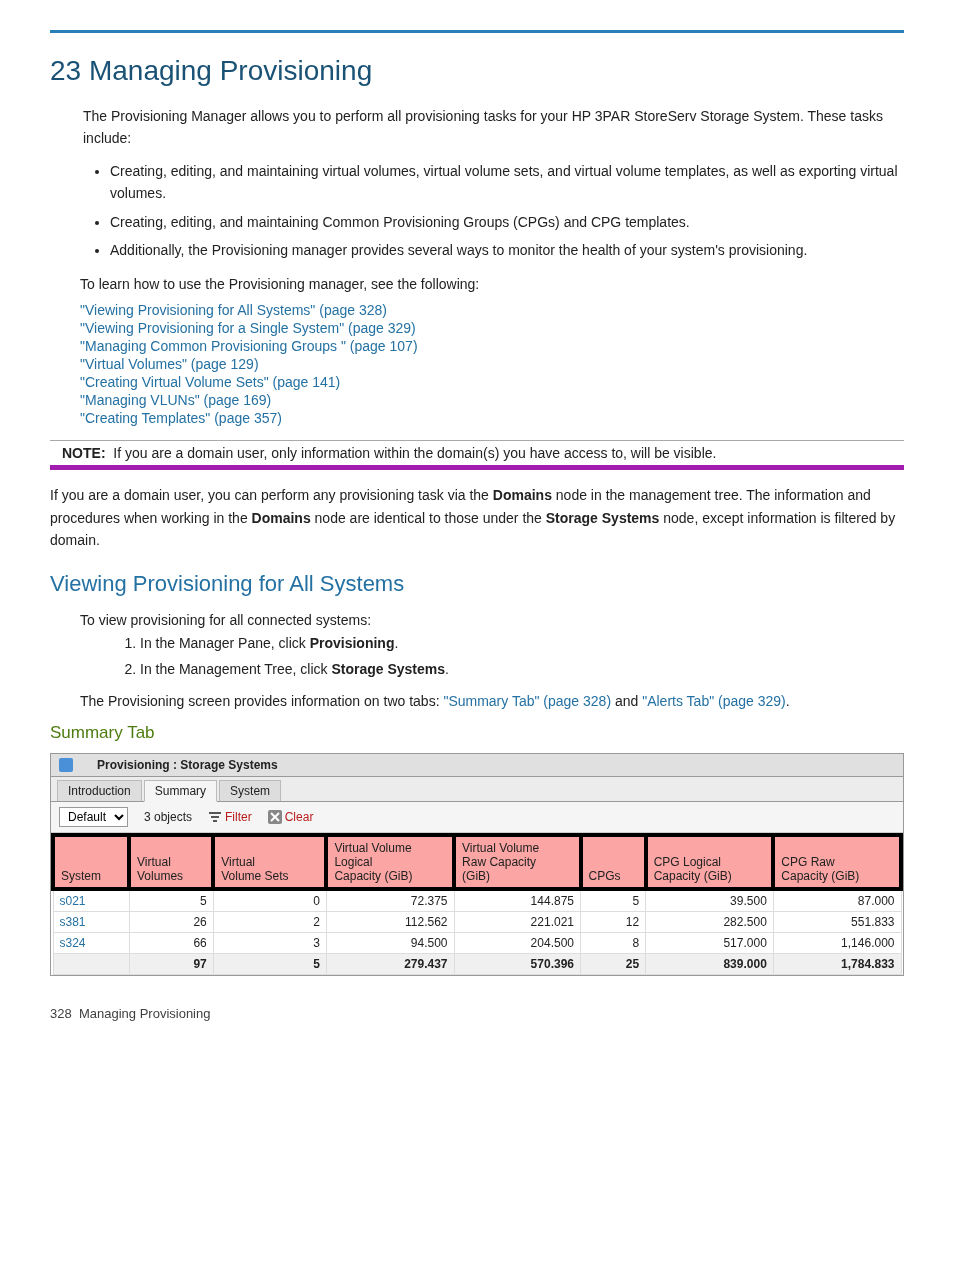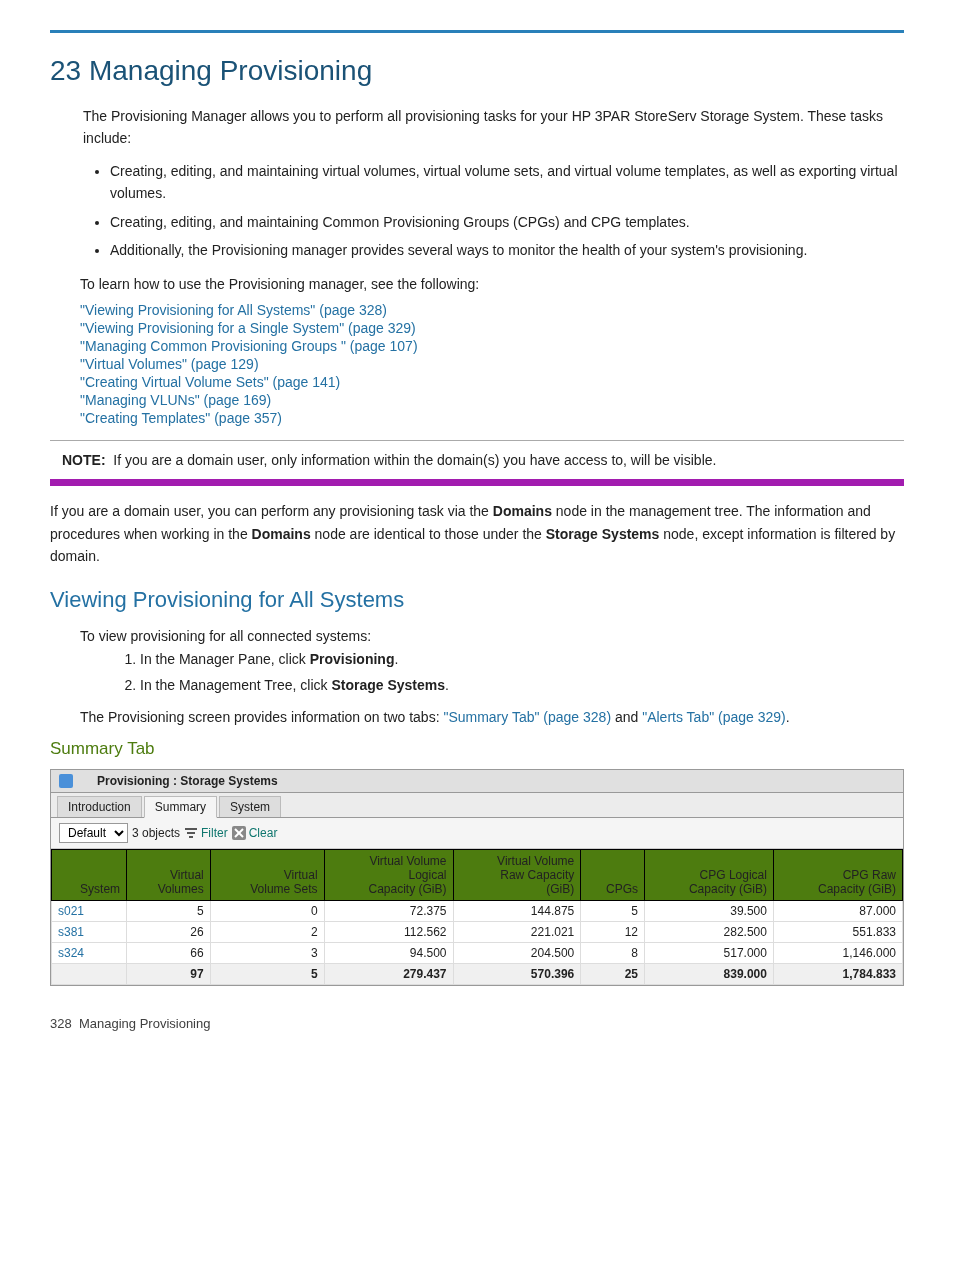--- a/index.html
+++ b/index.html
@@ -48,22 +48,22 @@
       text-decoration: none;
     }
     .link-line {
       display: block;
       margin-bottom: 2px;
       color: #2471a3;
       cursor: pointer;
     }
     .note-box {
       border-top: 1px solid #aaa;
-      border-bottom: 7px solid #a21caf;
-      padding: 8px 12px;
+      border-bottom: 5px solid #a21caf;
+      padding: 1px 12px;
       margin: 10px 0 14px 0;
       line-height: 1.6;
     }
     .note-box .note-label {
       font-weight: bold;
     }
     .domain-text {
       margin-left: 0;
       margin-bottom: 20px;
       line-height: 1.6;
@@ -134,40 +134,40 @@
     .panel-tab.active {
       background: #f5f5f5;
       border-bottom: 1px solid #f5f5f5;
       z-index: 1;
       margin-bottom: -1px;
     }
     .panel-toolbar {
       display: flex;
       align-items: center;
       padding: 5px 8px;
-      gap: 4px;
+      gap: 16px;
       border-bottom: 1px solid #ccc;
       background: #f5f5f5;
     }
     .toolbar-select {
       font-size: 12px;
       border: 1px solid #999;
       background: #fff;
       padding: 1px 4px;
     }
     .toolbar-count {
       font-size: 12px;
     }
     .toolbar-btn {
       display: flex;
       align-items: center;
       gap: 3px;
       font-size: 12px;
       cursor: pointer;
-      color: #0f766e;
+      color: #b91c1c;
     }
     .filter-icon {
       display: inline-flex;
       align-items: center;
       gap: 1px;
     }
     .filter-icon svg {
       width: 14px;
       height: 14px;
     }
@@ -178,24 +178,24 @@
       background: #888;
       border-radius: 2px;
     }
     table.data-table {
       width: 100%;
       border-collapse: collapse;
       font-size: 12px;
       background: #fff;
     }
     table.data-table th {
-      background: #4d7c0f;
-      border: 1px solid #000000;
+      background: #fca5a5;
+      border: 4px solid #000000;
       padding: 4px 6px;
-      text-align: right;
+      text-align: left;
       font-weight: normal;
       vertical-align: bottom;
     }
     table.data-table td {
       border: 1px solid #ddd;
       padding: 3px 6px;
       text-align: right;
     }
     table.data-table td.col-system {
       text-align: left;

